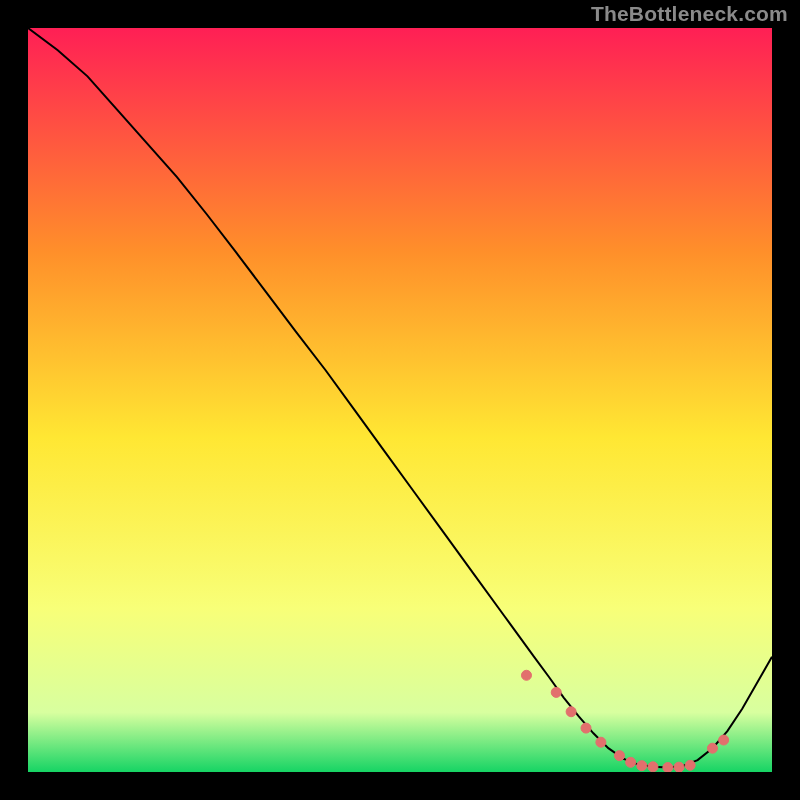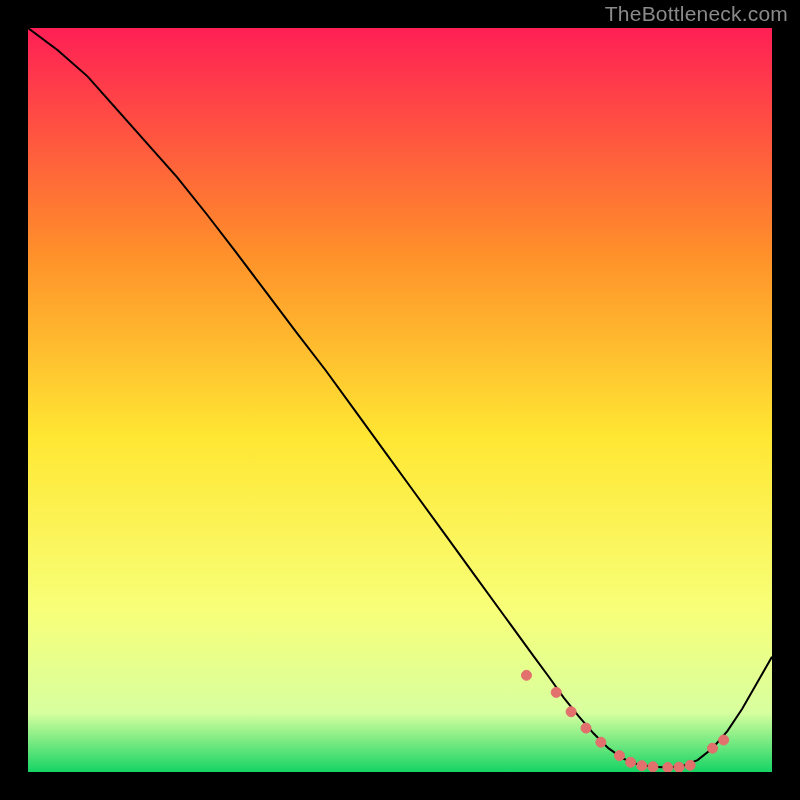--- a/index.html
+++ b/index.html
@@ -16,21 +16,21 @@
     width: 800px;
     height: 800px;
     background: #000;
   }
   .watermark {
     position: absolute;
     top: 2px;
     right: 12px;
     color: #8a8a8a;
     font-size: 21px;
-    font-weight: 400;
+    font-weight: 700;
     letter-spacing: 0.2px;
     user-select: none;
   }
   .plot {
     position: absolute;
     left: 28px;
     top: 28px;
     width: 744px;
     height: 744px;
   }

